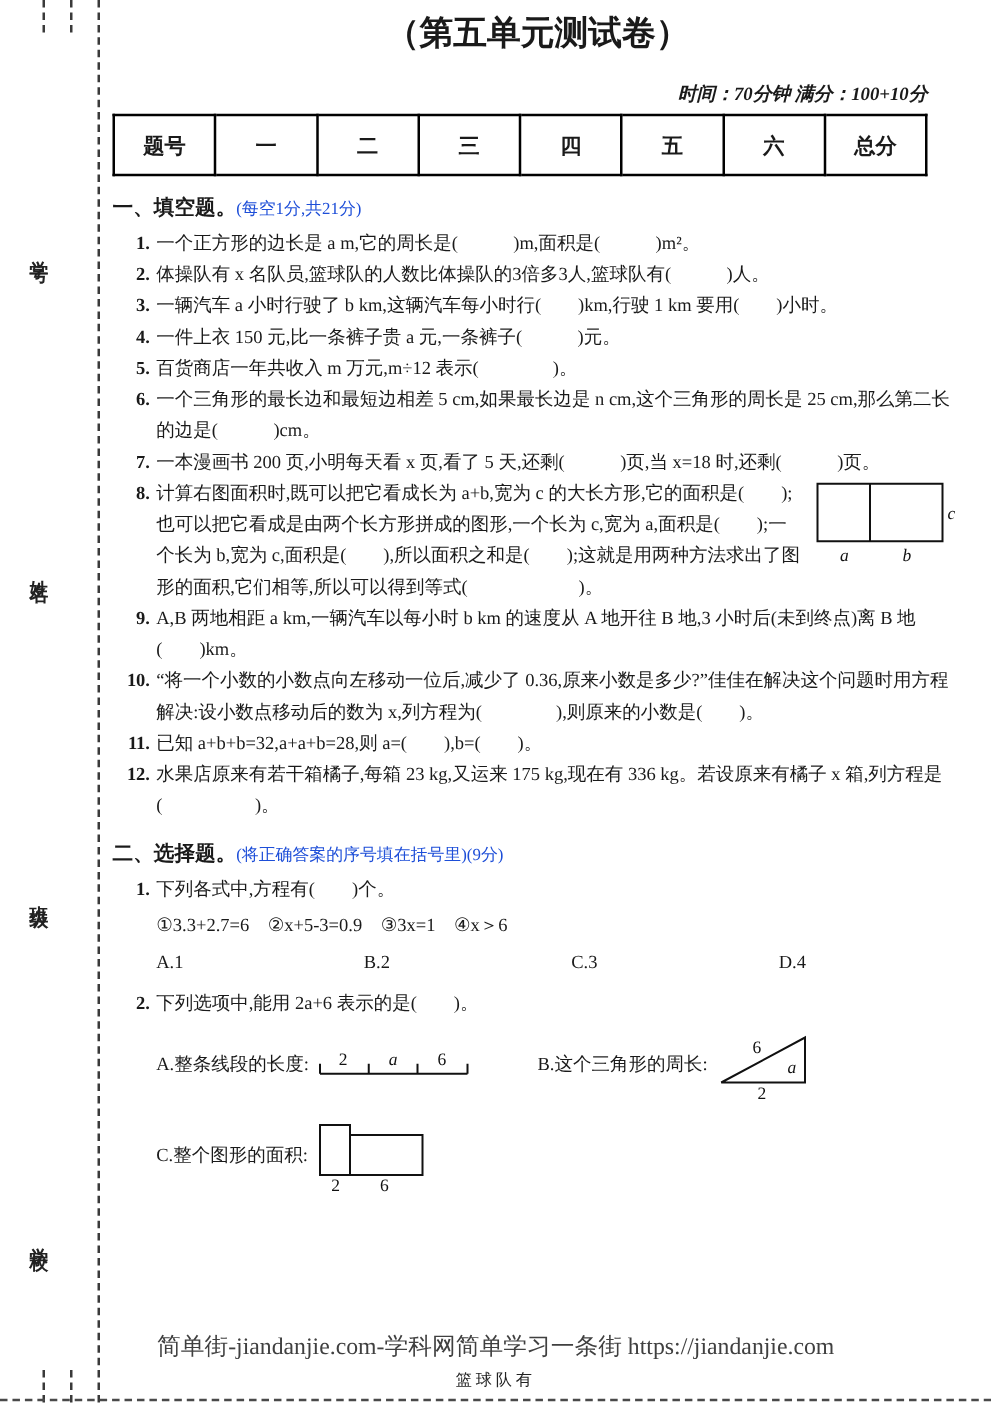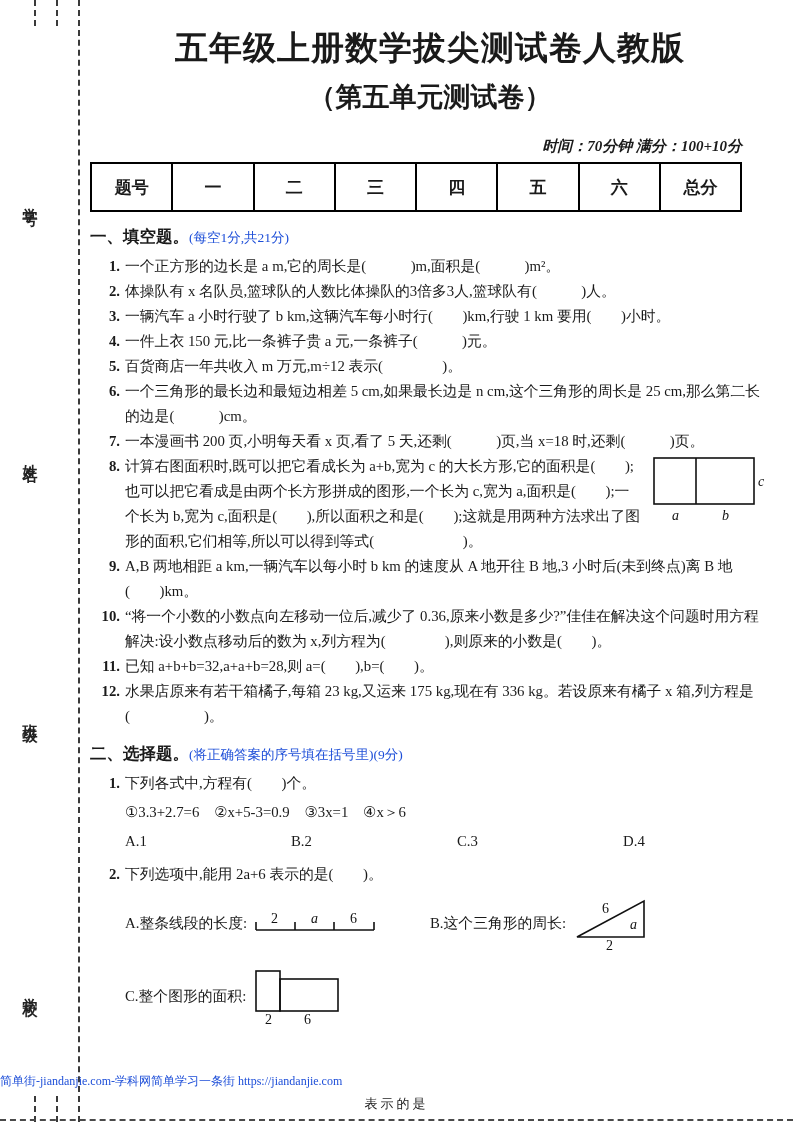--- a/index.html
+++ b/index.html
@@ -46,42 +46,41 @@
   .q8-diagram{float:right;margin:2px 2px 2px 10px;}
   svg text{font-size:14px;font-family:"Liberation Serif","DejaVu Serif",serif;fill:#111;}
   svg text.var{font-style:italic;}
   svg .stroke{stroke:#111;stroke-width:1.6;fill:none;}
   .eq-line{margin-top:4px;}
   .answers{display:flex;margin-top:4px;gap:19px;}
   .answers span{width:152px;}
   .opt-grid{display:grid;grid-template-columns:305px auto;row-gap:16px;margin-top:8px;align-items:center;}
   .opt{display:flex;align-items:center;gap:8px;}
   
-  .watermark{position:absolute;left:0;right:0;bottom:32px;color:#1d4ed8;font-size:12px;}
+  .watermark{position:absolute;left:0;right:0;bottom:32px;text-align:center;color:#404040;font-size:19px;}
   .page-footer{position:absolute;left:0;right:0;bottom:9px;text-align:center;font-size:13px;letter-spacing:3px;color:#222;}
 </style>
 </head>
 <body>
 
 <div class="page">
 
   <div class="seal-v"></div>
   <div class="tick t1"></div>
   <div class="tick t2"></div>
   <div class="tick b1"></div>
   <div class="tick b2"></div>
   <div class="bottom-dash"></div>
 
   <div class="mlabel" style="top:196px">学号：</div>
   <div class="mlabel" style="top:452px">姓名：</div>
   <div class="mlabel" style="top:712px">班级：</div>
   <div class="mlabel" style="top:986px">学校：</div>
 
   <div class="content">
-    <h1 class="title">五年级上册数学拔尖测试卷人教版</h1>
     <h2 class="subtitle">（第五单元测试卷）</h2>
     <div class="time-info">时间：70分钟  满分：100+10分</div>
 
     <table class="score-table">
       <tbody>
           <tr>
         <td>题号</td>
         <td>一</td>
         <td>二</td>
         <td>三</td>
@@ -215,14 +214,14 @@
             </svg>
           </div>
 
 
         </div>
       </div>
     </div>
   </div>
 
   <div class="watermark">简单街-jiandanjie.com-学科网简单学习一条街 https://jiandanjie.com</div>
-  <div class="page-footer">表示的是</div>
+  <div class="page-footer">篮球队有</div>
 </div>
 
 </body></html>

